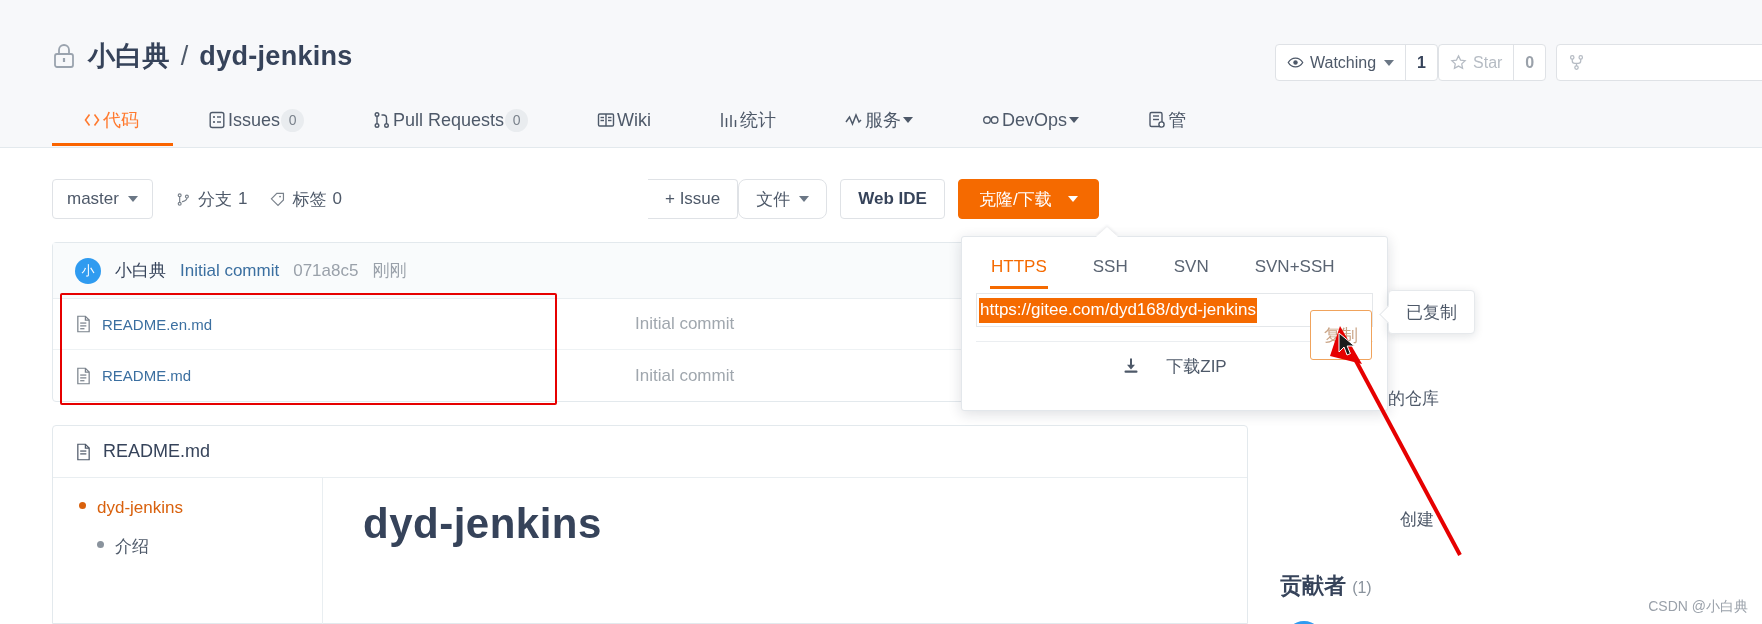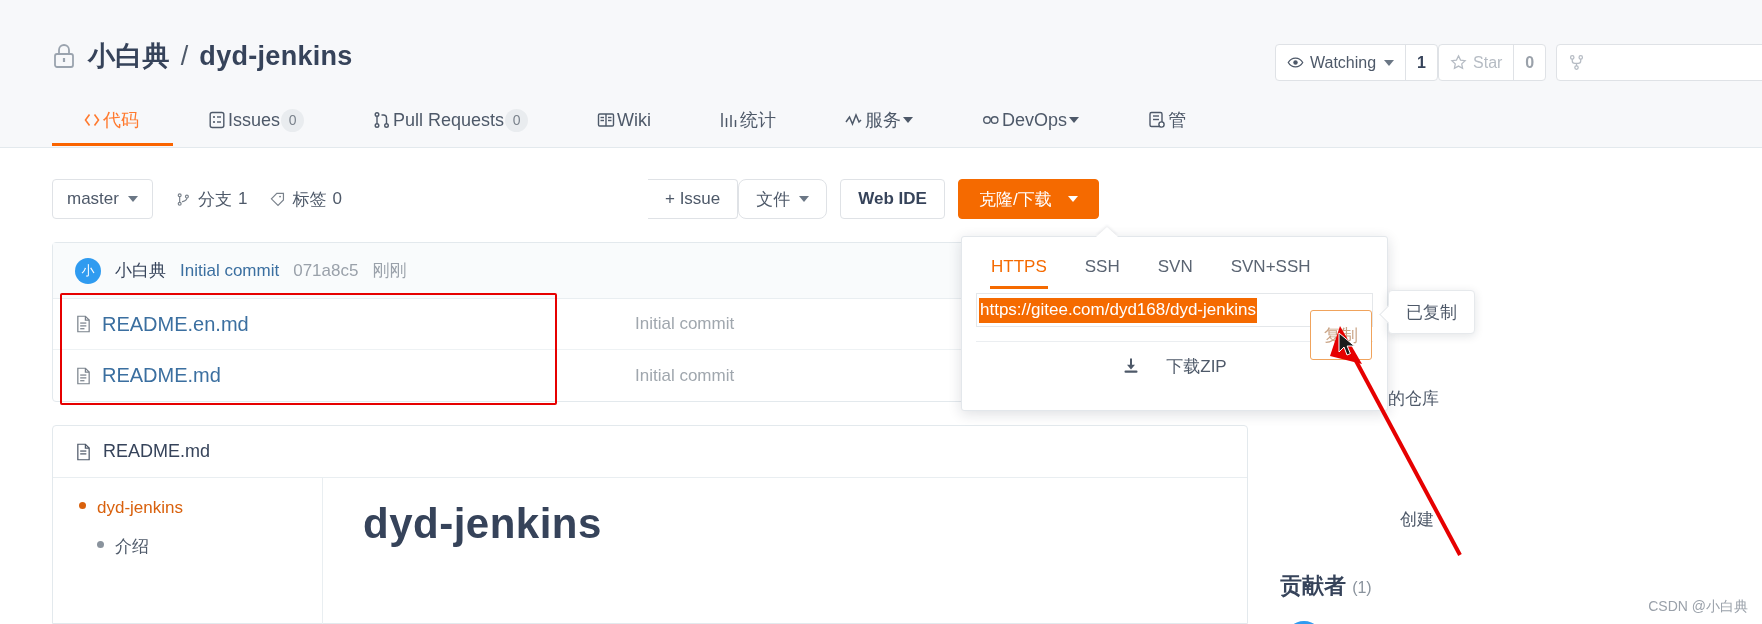--- a/index.html
+++ b/index.html
@@ -148,21 +148,21 @@
   .commit-time { font-size: 17px; color: #9aa1aa; }
 
   .file-row {
     display: flex; align-items: center;
     height: 51px; padding: 0 22px;
     border-bottom: 1px solid #eef2f4;
   }
   .file-row:last-child { border-bottom: none; }
   .file-name {
     display: flex; align-items: center; gap: 10px;
-    font-size: 20px; color: #3b6fa0; width: 560px;
+    font-size: 15px; color: #3b6fa0; width: 560px;
   }
   .file-icon { width: 17px; height: 20px; display: block; }
   .file-commit { font-size: 17px; color: #a0a7ae; }
 
   .redbox {
     position: absolute; left: 60px; top: 145px;
     width: 497px; height: 112px;
     border: 2px solid #e60000; border-radius: 2px;
     pointer-events: none;
   }
@@ -230,21 +230,21 @@
   }
   .clone-arrow {
     position: absolute; left: 1096px; top: 79px;
     width: 0; height: 0;
     border-left: 11px solid transparent; border-right: 11px solid transparent;
     border-bottom: 10px solid #fff;
     z-index: 41;
     filter: drop-shadow(0 -2px 1px rgba(20,30,50,.07));
   }
   .clone-tabs {
-    display: flex; align-items: flex-end; gap: 8px; padding: 12px 0 0 14px;
+    display: flex; align-items: flex-end; gap: 16px; padding: 12px 0 0 14px;
     height: 52px;
   }
   .clone-tab {
     position: relative; padding: 0 15px 12px 15px;
     font-size: 17px; color: #5a6472; white-space: nowrap;
   }
   .clone-tab.active { color: #f56a00; }
   .clone-tab.active::after {
     content: ""; position: absolute; left: 14px; right: 14px; bottom: 0;
     height: 3px; background: #f56a00;

